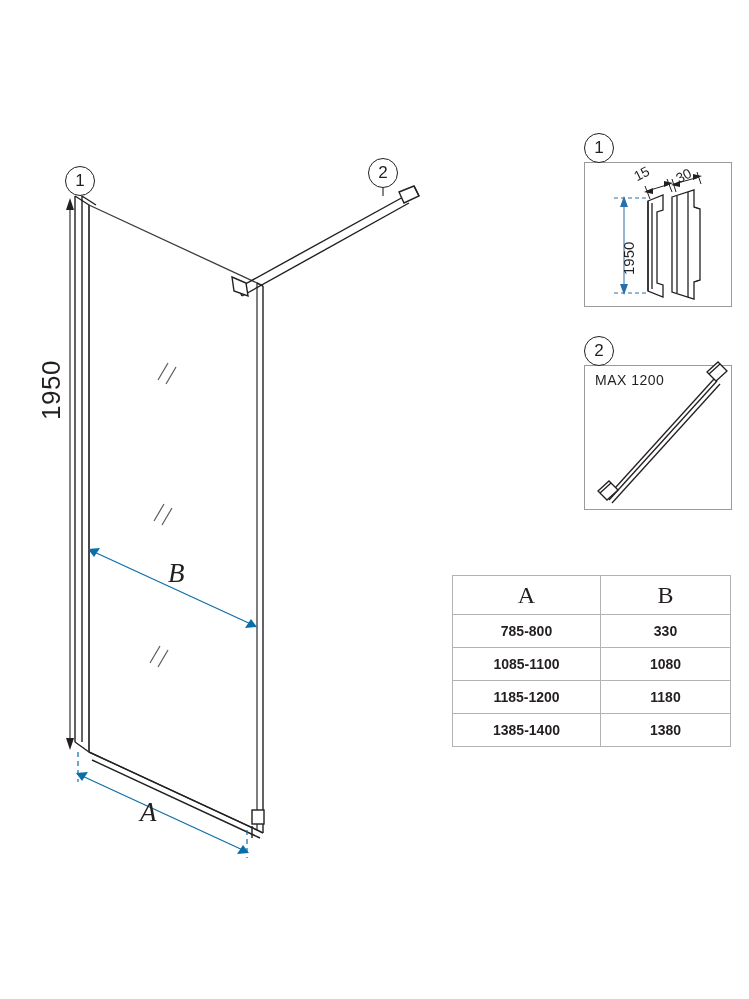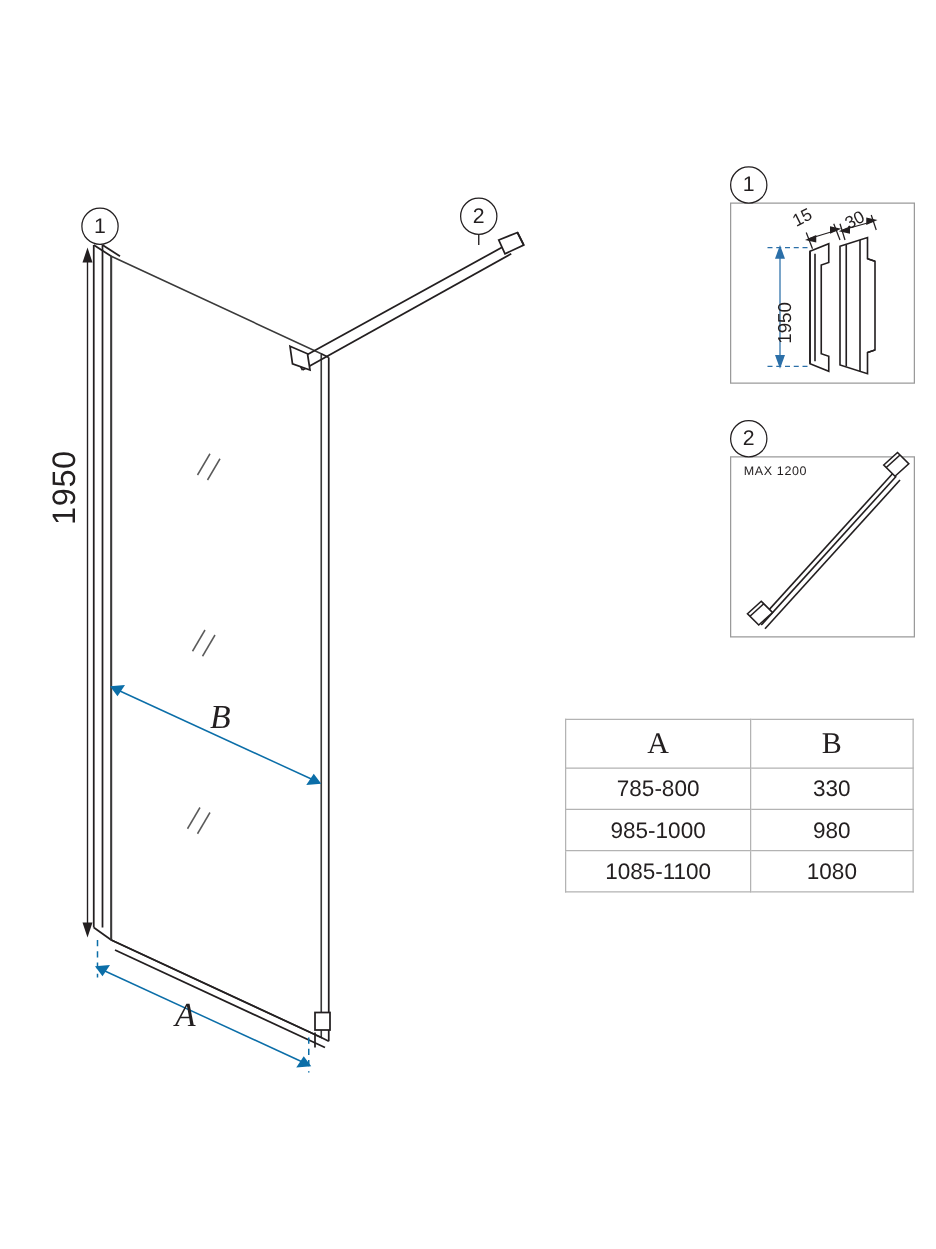--- a/index.html
+++ b/index.html
@@ -92,21 +92,21 @@
     transform-origin: left top;
   }
   .lbl-1950-detail {
     left: 620px; top: 275px;
     font-size: 15px;
     transform: rotate(-90deg);
     transform-origin: left top;
   }
   .lbl-max1200 {
     left: 595px; top: 372px;
-    font-size: 10px;
+    font-size: 14px;
     letter-spacing: 0.5px;
   }
   
   .table-wrap {
     position: absolute;
     left: 452px;
     top: 575px;
     width: 278px;
     border-collapse: collapse;
   }
@@ -122,22 +122,22 @@
     padding: 0;
   }
   table.spec th {
     height: 38px;
     font-size: 24px;
     font-weight: normal;
     font-family: "Liberation Serif", serif;
   }
   table.spec td {
     height: 32px;
-    font-size: 18px;
-    font-weight: normal;
+    font-size: 14px;
+    font-weight: bold;
   }
   table.spec col.c1 { width: 148px; }
   table.spec col.c2 { width: 130px; }
 </style>
 </head>
 <body>
 
 <div class="stage">
 
   <svg class="diagram" viewBox="0 0 749 999">
@@ -315,24 +315,28 @@
           <th>A</th>
           <th>B</th>
         </tr>
       </thead>
       <tbody>
         <tr>
           <td>785-800</td>
           <td>330</td>
         </tr>
         <tr>
-          <td>985-1000</td>
-          <td>980</td>
-        </tr>
-        <tr>
           <td>1085-1100</td>
           <td>1080</td>
         </tr>
+        <tr>
+          <td>1185-1200</td>
+          <td>1180</td>
+        </tr>
+        <tr>
+          <td>1385-1400</td>
+          <td>1380</td>
+        </tr>
       </tbody>
     </table>
   </div>
 
 </div>
 
 </body></html>

